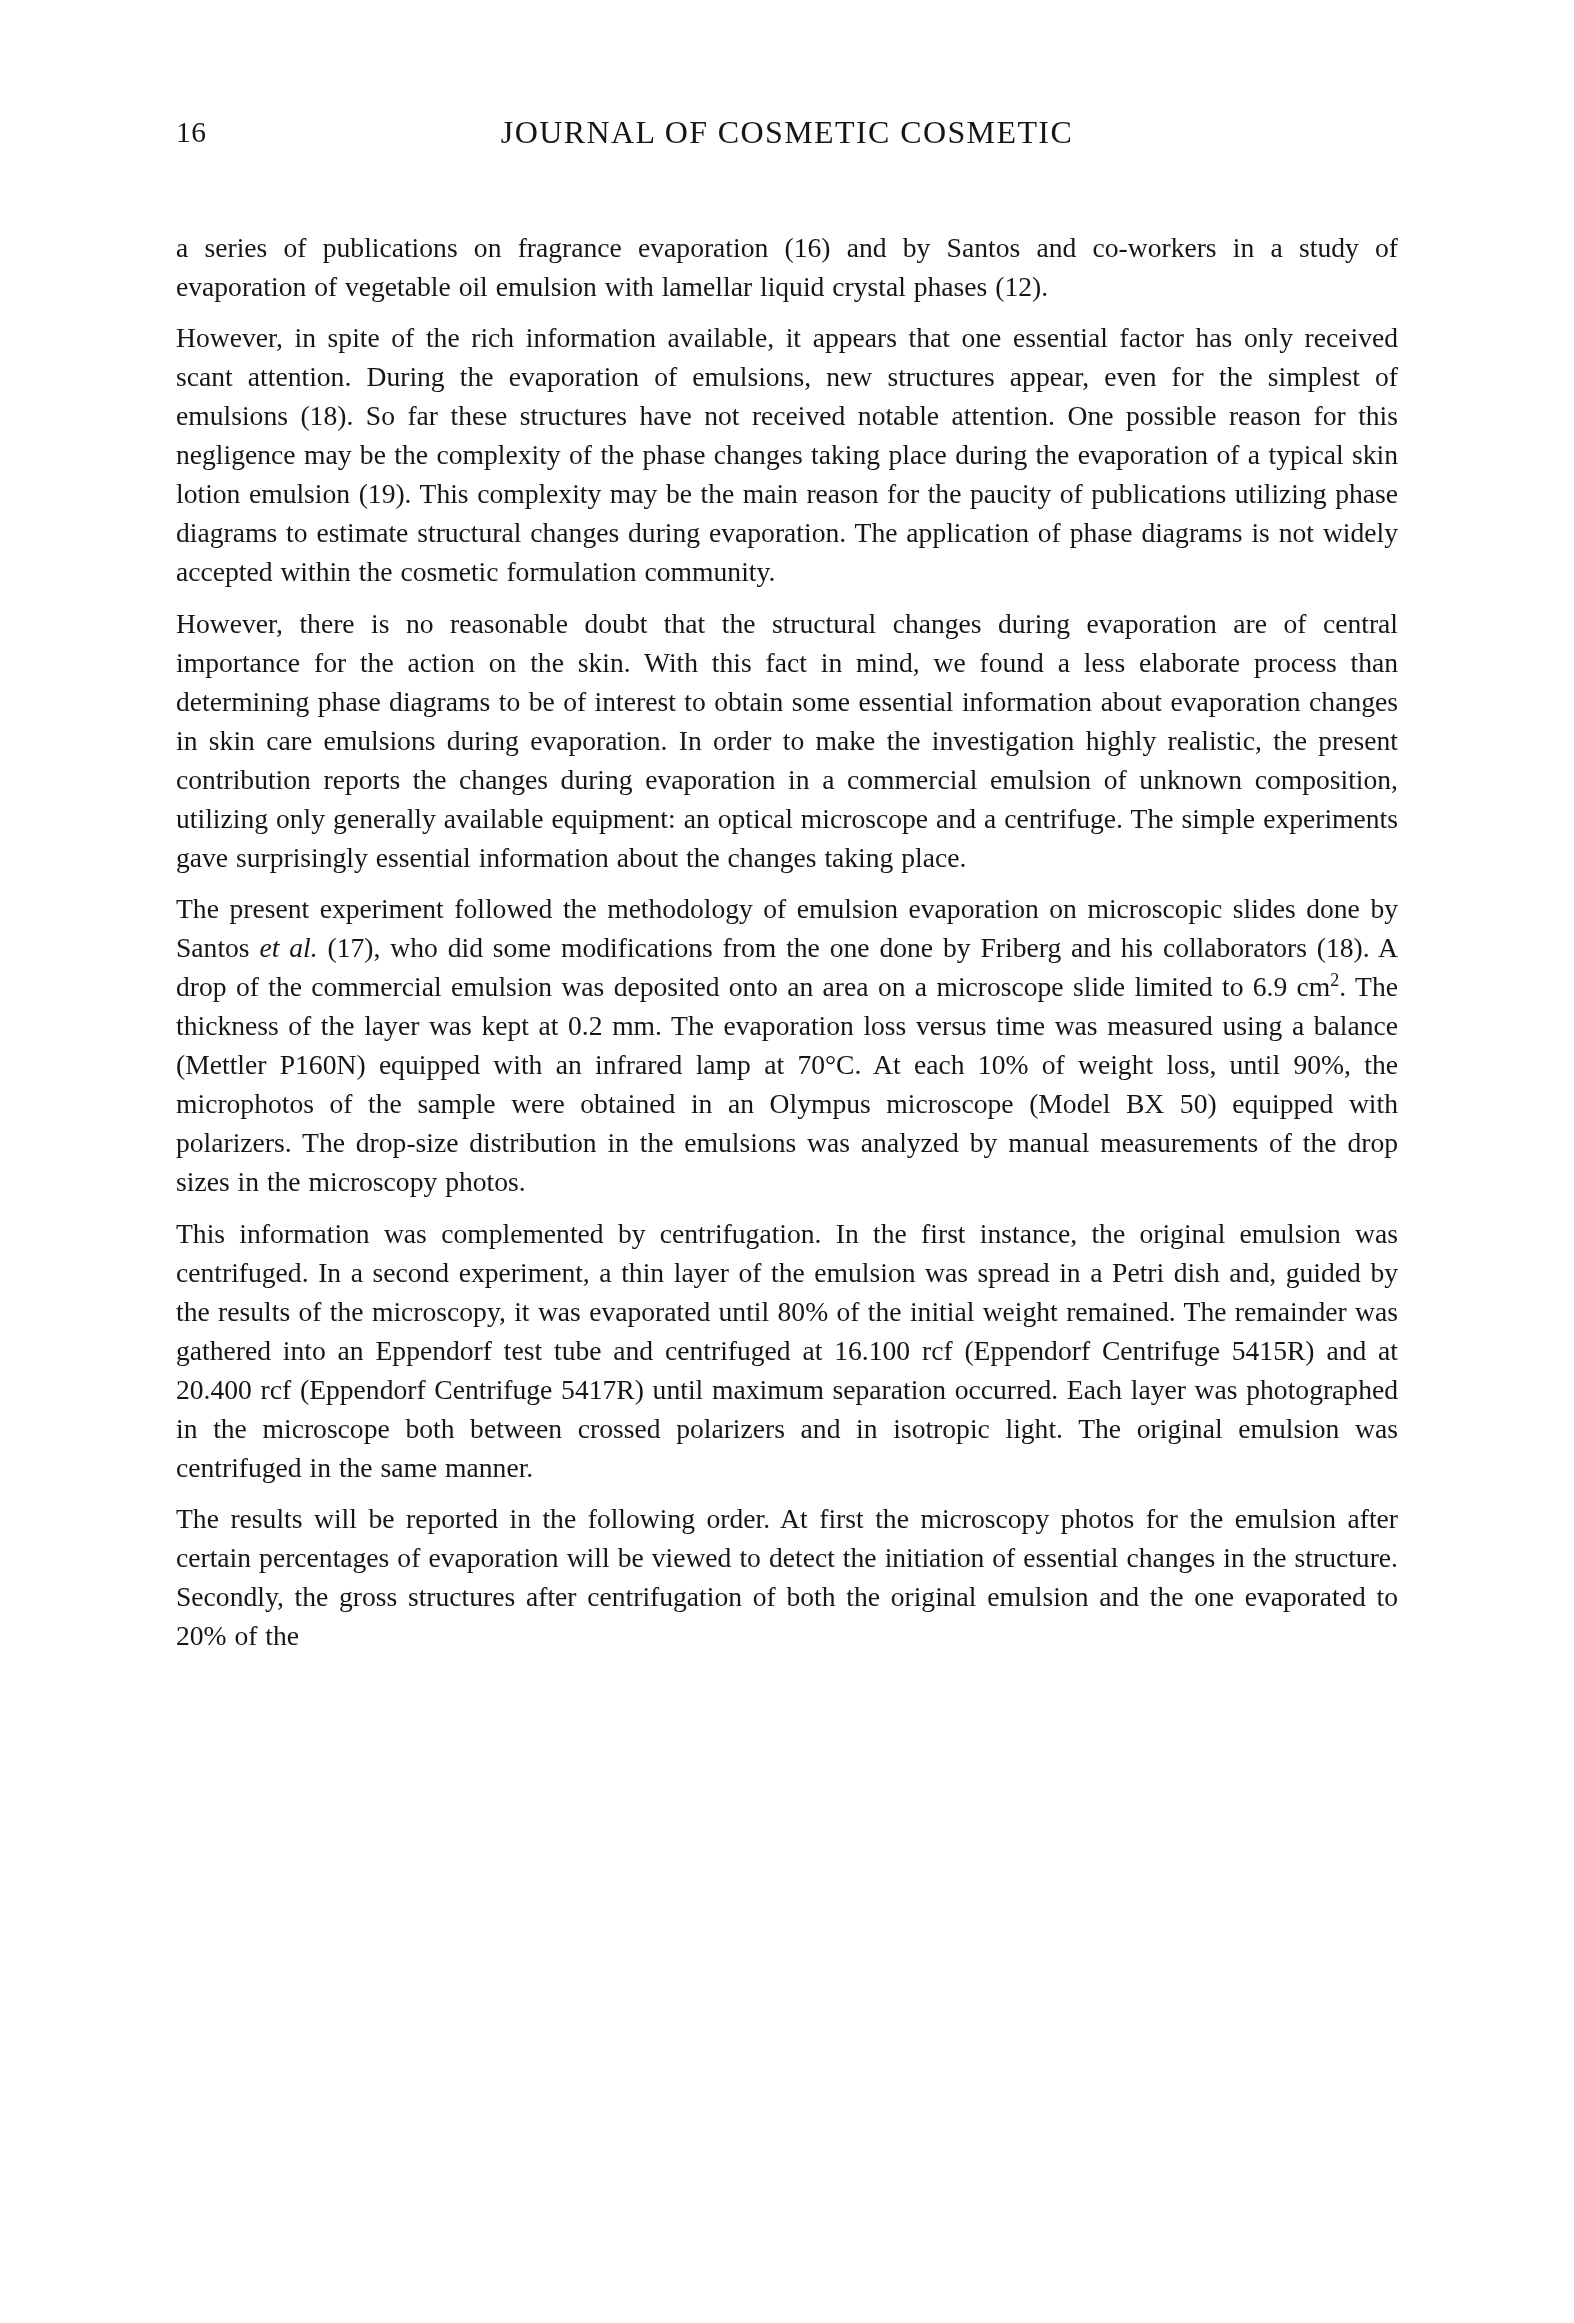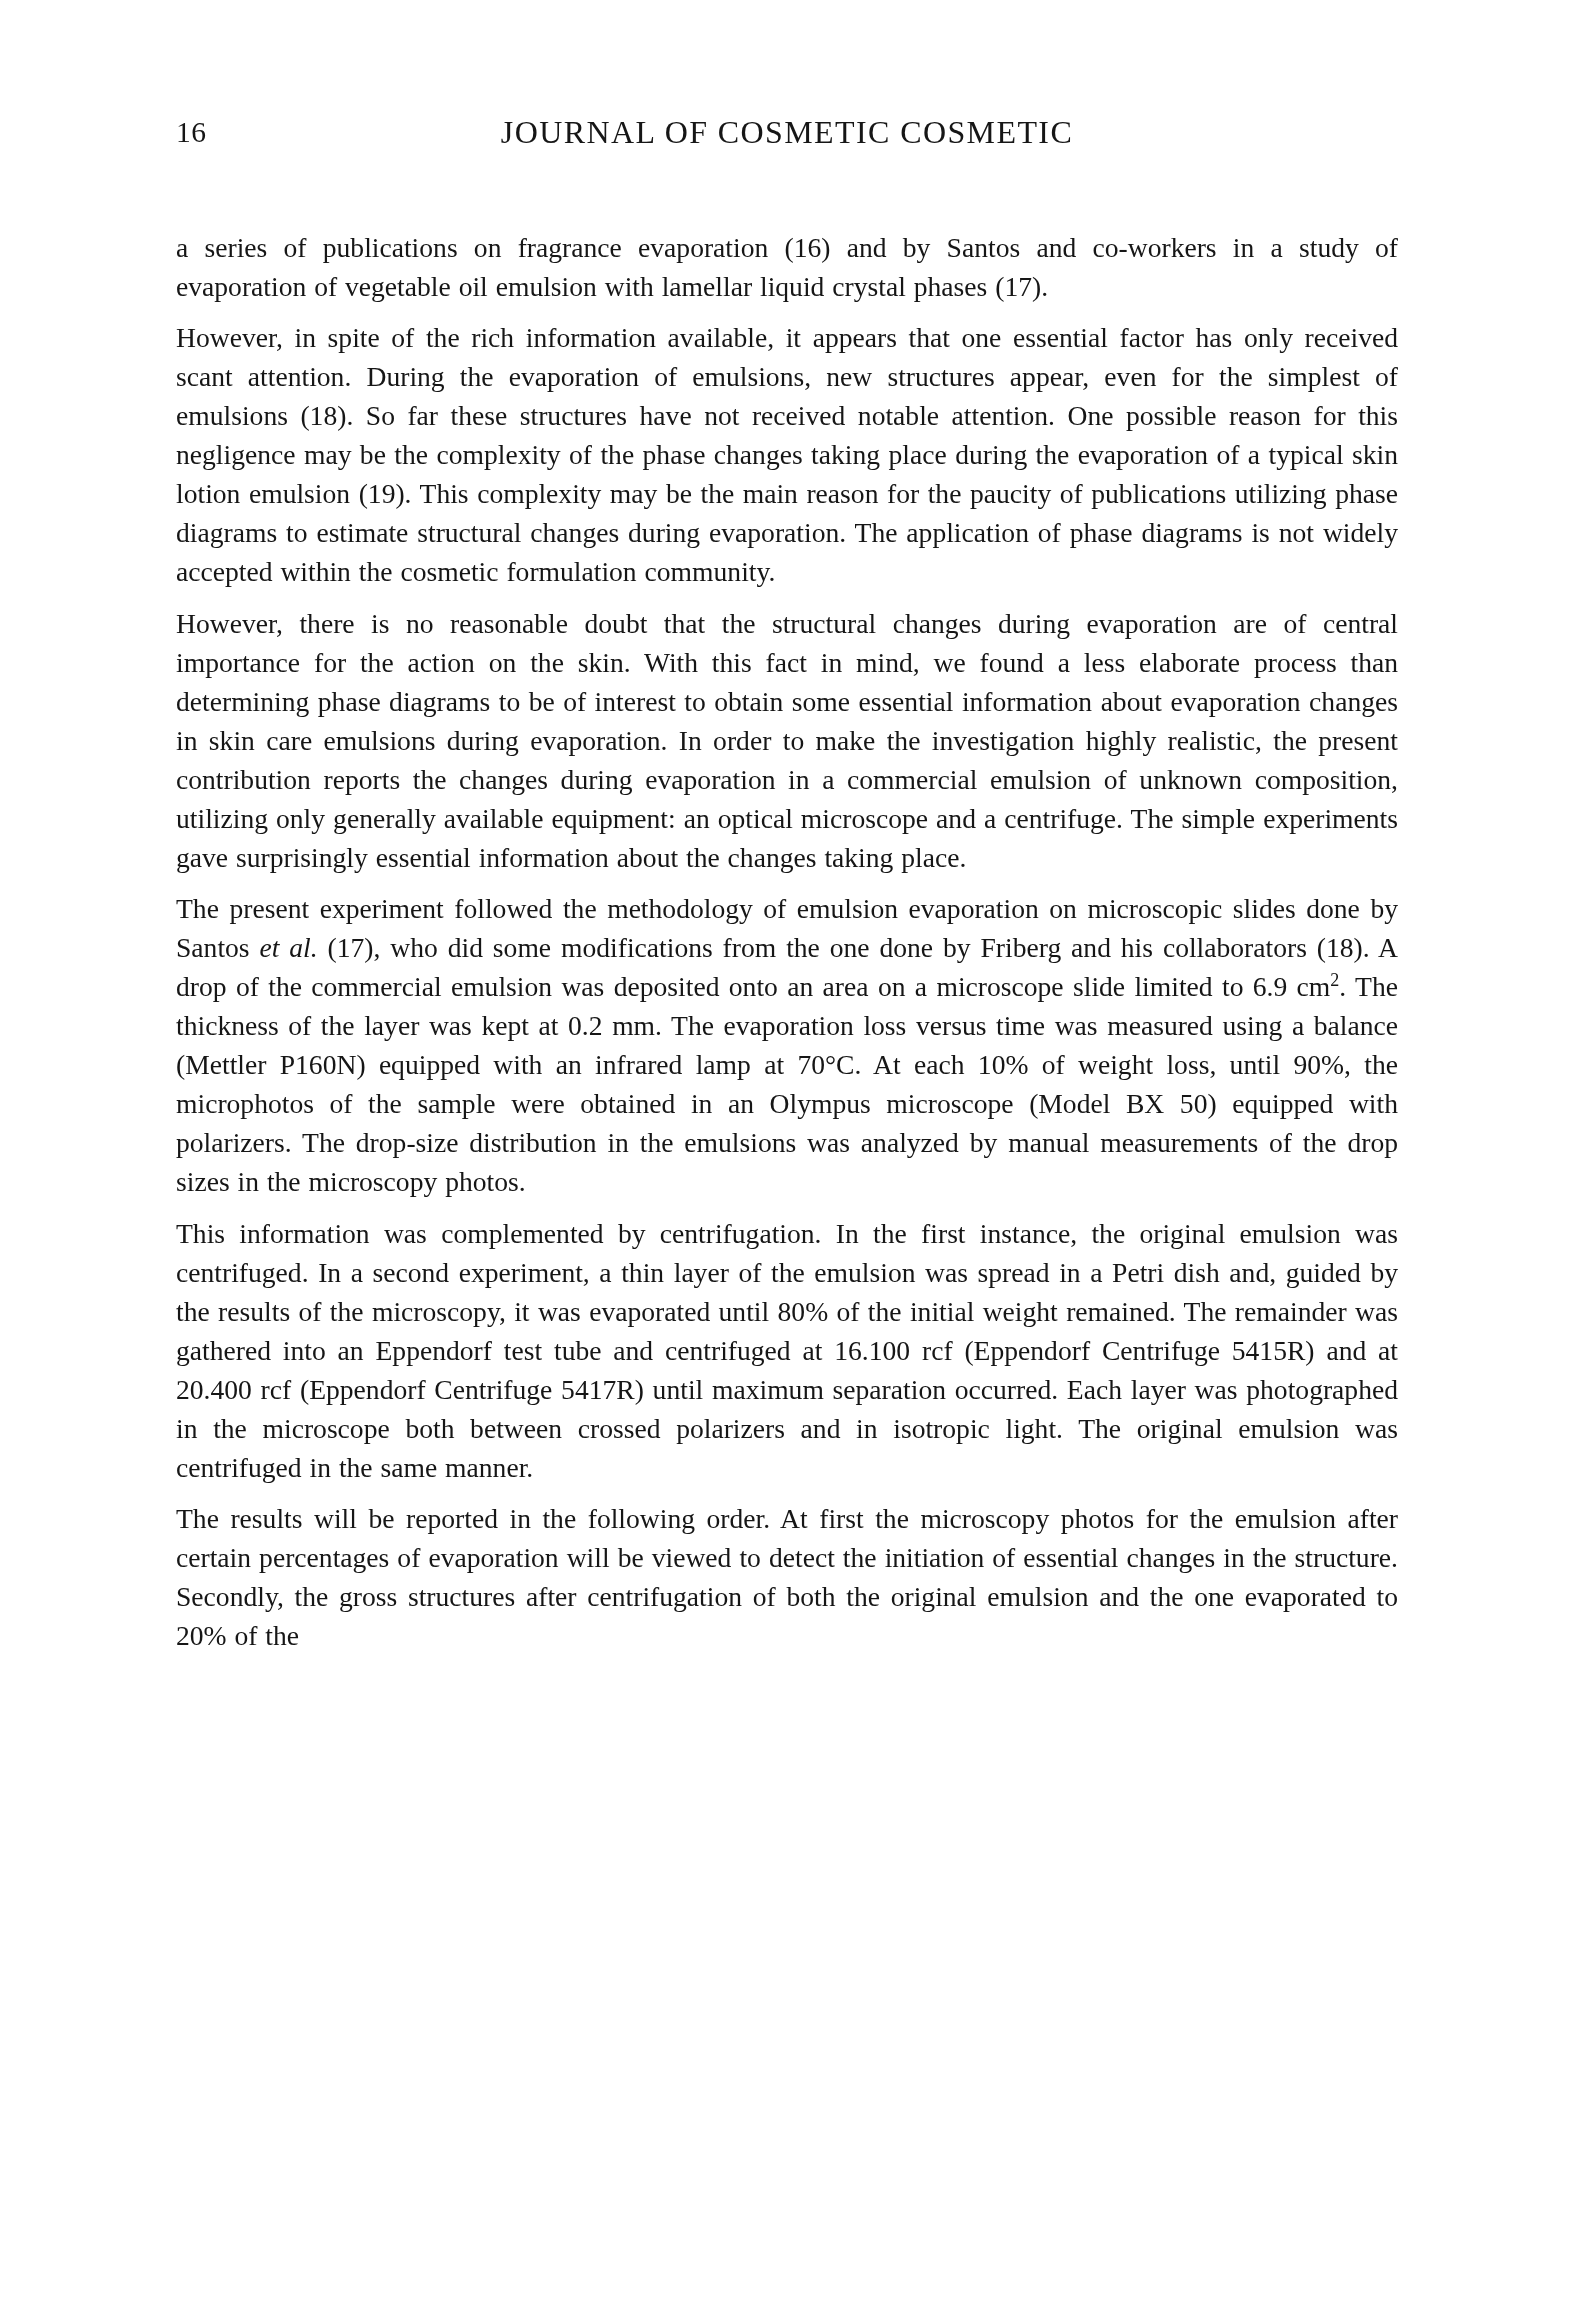--- a/index.html
+++ b/index.html
@@ -87,21 +87,21 @@
 <body>
 
 <div class="page">
 
   <div class="page-header">
     <span class="page-number">16</span>
     <div class="running-title">JOURNAL OF COSMETIC COSMETIC</div>
   </div>
 
   <div class="page-body">
-      <p class="body-paragraph"><span>a series of publications on fragrance evaporation (16) and by Santos and co-workers in a study of evaporation of vegetable oil emulsion with lamellar liquid crystal phases (17).</span></p>
+      <p class="body-paragraph"><span>a series of publications on fragrance evaporation (16) and by Santos and co-workers in a study of evaporation of vegetable oil emulsion with lamellar liquid crystal phases (12).</span></p>
       <p class="body-paragraph"><span>However, in spite of the rich information available, it appears that one essential factor has only received scant attention. During the evaporation of emulsions, new structures appear, even for the simplest of emulsions (18). So far these structures have not received notable attention. One possible reason for this negligence may be the complexity of the phase changes taking place during the evaporation of a typical skin lotion emulsion (19). This complexity may be the main reason for the paucity of publications utilizing phase diagrams to estimate structural changes during evaporation. The application of phase diagrams is not widely accepted within the cosmetic formulation community.</span></p>
       <p class="body-paragraph"><span>However, there is no reasonable doubt that the structural changes during evaporation are of central importance for the action on the skin. With this fact in mind, we found a less elaborate process than determining phase diagrams to be of interest to obtain some essential information about evaporation changes in skin care emulsions during evaporation. In order to make the investigation highly realistic, the present contribution reports the changes during evaporation in a commercial emulsion of unknown composition, utilizing only generally available equipment: an optical microscope and a centrifuge. The simple experiments gave surprisingly essential information about the changes taking place.</span></p>
       <p class="body-paragraph"><span>The present experiment followed the methodology of emulsion evaporation on microscopic slides done by Santos </span><em>et al.</em><span> (17), who did some modifications from the one done by Friberg and his collaborators (18). A drop of the commercial emulsion was deposited onto an area on a microscope slide limited to 6.9 cm</span><sup class="sup">2</sup><span>. The thickness of the layer was kept at 0.2 mm. The evaporation loss versus time was measured using a balance (Mettler P160N) equipped with an infrared lamp at 70°C. At each 10% of weight loss, until 90%, the microphotos of the sample were obtained in an Olympus microscope (Model BX 50) equipped with polarizers. The drop-size distribution in the emulsions was analyzed by manual measurements of the drop sizes in the microscopy photos.</span></p>
       <p class="body-paragraph"><span>This information was complemented by centrifugation. In the first instance, the original emulsion was centrifuged. In a second experiment, a thin layer of the emulsion was spread in a Petri dish and, guided by the results of the microscopy, it was evaporated until 80% of the initial weight remained. The remainder was gathered into an Eppendorf test tube and centrifuged at 16.100 rcf (Eppendorf Centrifuge 5415R) and at 20.400 rcf (Eppendorf Centrifuge 5417R) until maximum separation occurred. Each layer was photographed in the microscope both between crossed polarizers and in isotropic light. The original emulsion was centrifuged in the same manner.</span></p>
       <p class="body-paragraph"><span>The results will be reported in the following order. At first the microscopy photos for the emulsion after certain percentages of evaporation will be viewed to detect the initiation of essential changes in the structure. Secondly, the gross structures after centrifugation of both the original emulsion and the one evaporated to 20% of the</span></p>
     </div>
 
 </div>
 
 

